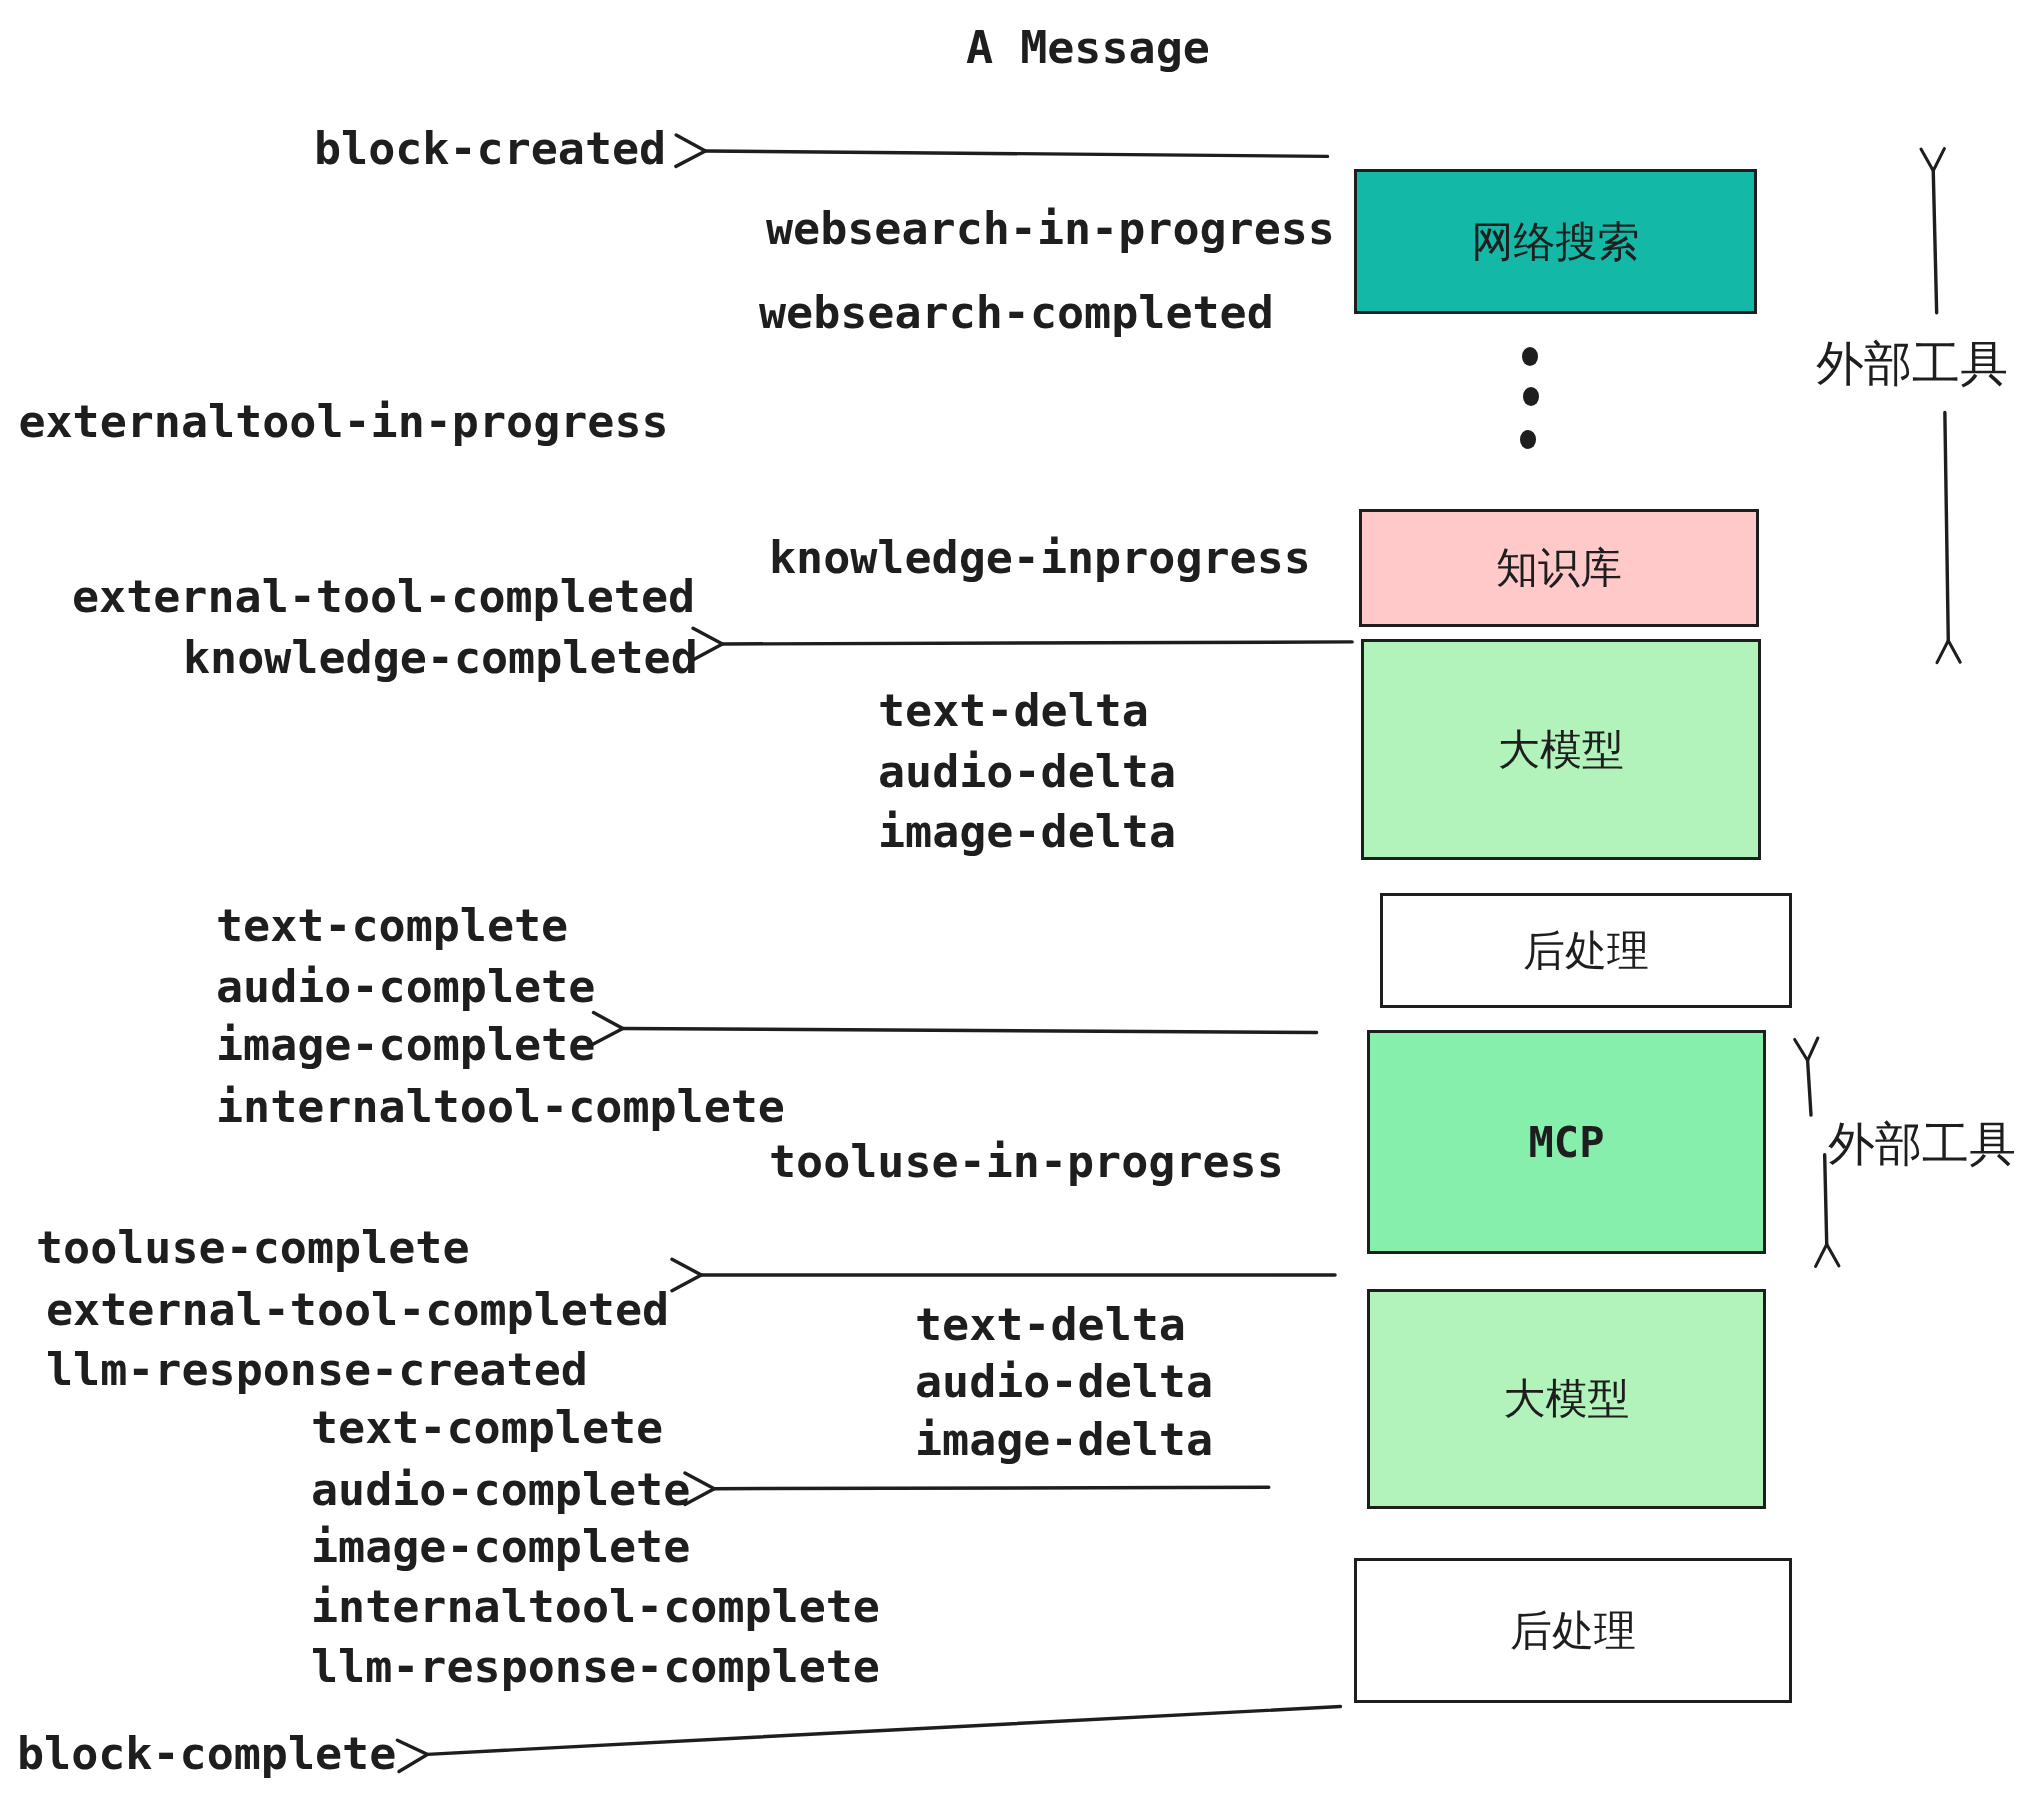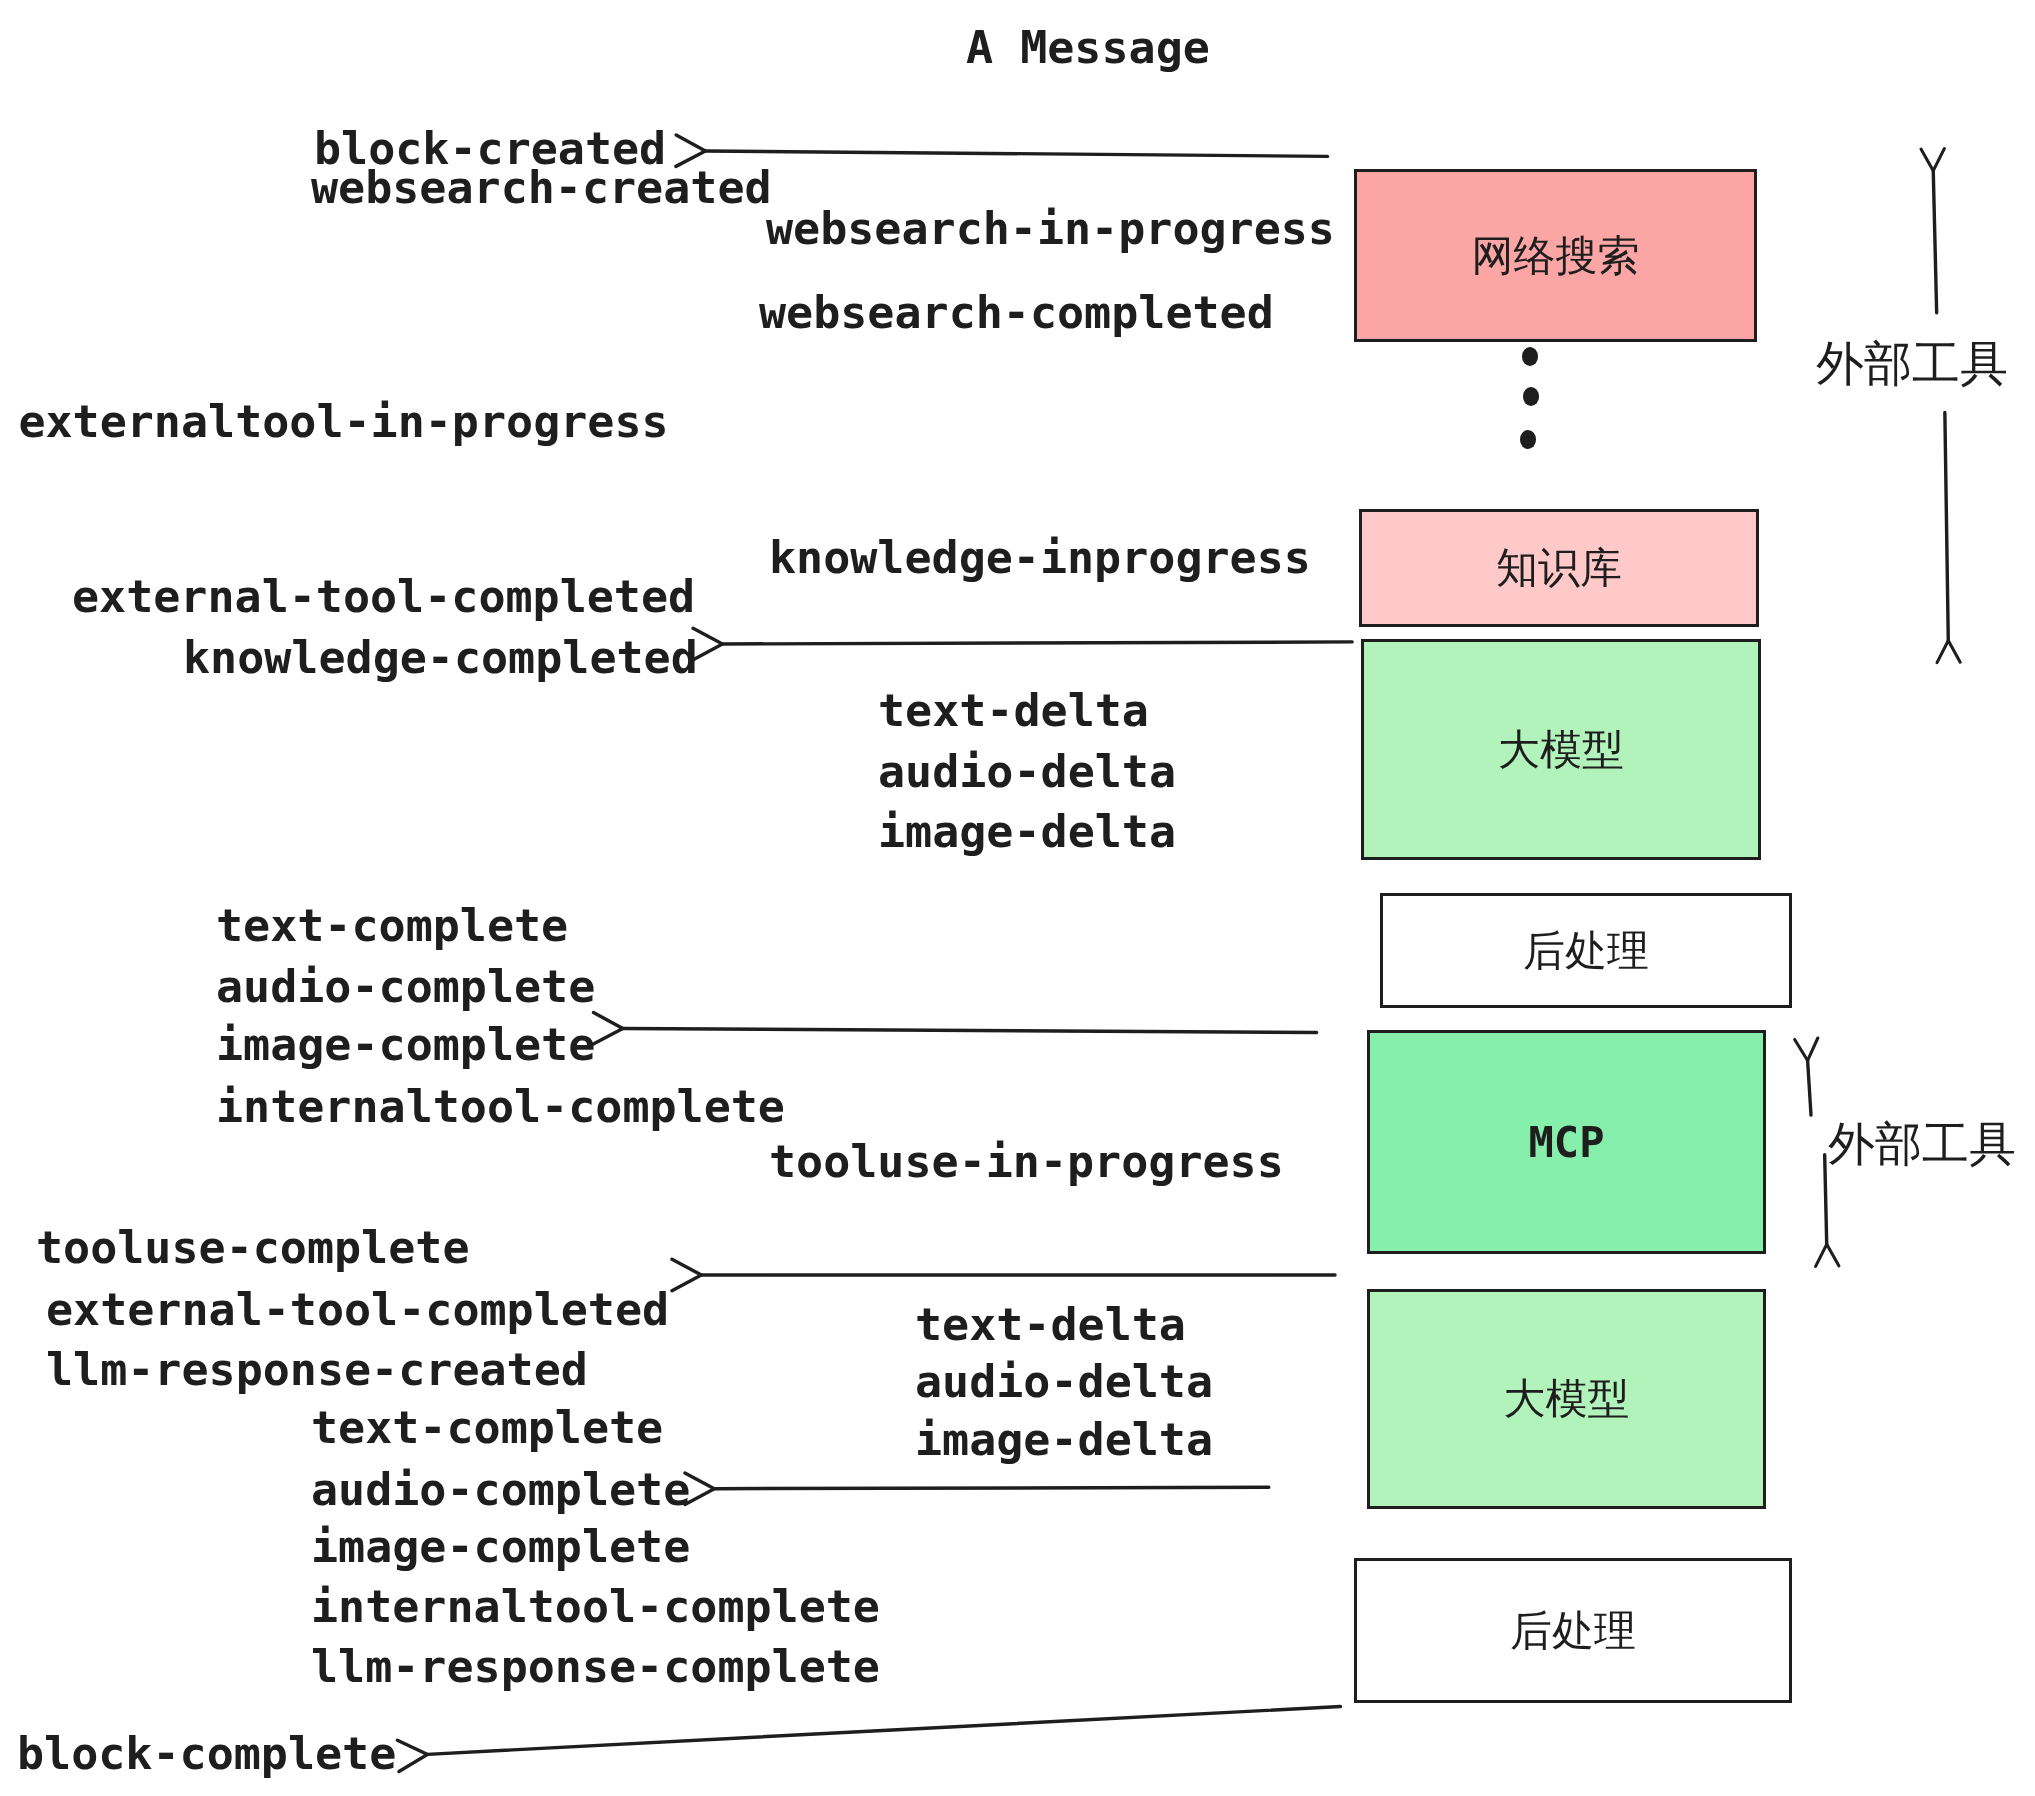--- a/index.html
+++ b/index.html
@@ -73,21 +73,20 @@
   }
 </style>
 </head>
 <body>
 
 <div class="canvas">
 
   <div class="title" style="left:966px;top:20.5px;">A Message</div>
 
   <div class="ev" style="left:314px;top:102px;margin-top:24px;">block-created</div>
-  <div class="ev" style="left:311px;top:165px;">websearch-created</div>
   <div class="ev" style="left:766px;top:206px;">websearch-in-progress</div>
   <div class="ev" style="left:759px;top:290px;">websearch-completed</div>
   <div class="ev" style="left:18.4px;top:399px;">externaltool-in-progress</div>
   <div class="ev" style="left:769px;top:535px;">knowledge-inprogress</div>
   <div class="ev" style="left:72px;top:574px;">external-tool-completed</div>
   <div class="ev" style="left:183px;top:635px;">knowledge-completed</div>
   <div class="ev" style="left:878px;top:688px;">text-delta</div>
   <div class="ev" style="left:878px;top:749px;">audio-delta</div>
   <div class="ev" style="left:878px;top:809px;">image-delta</div>
   <div class="ev" style="left:216px;top:903px;">text-complete</div>
@@ -101,21 +100,21 @@
   <div class="ev" style="left:915px;top:1302px;">text-delta</div>
   <div class="ev" style="left:915px;top:1359px;">audio-delta</div>
   <div class="ev" style="left:915px;top:1417px;">image-delta</div>
   <div class="ev" style="left:311px;top:1405px;">text-complete</div>
   <div class="ev" style="left:311px;top:1467px;">audio-complete</div>
   <div class="ev" style="left:311px;top:1524px;">image-complete</div>
   <div class="ev" style="left:311px;top:1584px;">internaltool-complete</div>
   <div class="ev" style="left:311px;top:1644px;">llm-response-complete</div>
   <div class="ev" style="left:17px;top:1731px;">block-complete</div>
 
-  <div class="box" style="left: 1354px; top: 169px; width: 403px; height: 173px; background: #fca5a5;">
+  <div class="box" style="left: 1354px; top: 169px; width: 403px; height: 145px; background: #14b8a6;">
     <span class="box-label">网络搜索</span>
   </div>
   <div class="box" style="left: 1359px; top: 509px; width: 400px; height: 118px; background: rgb(255, 201, 201);">
     <span class="box-label">知识库</span>
   </div>
   <div class="box" style="left: 1361px; top: 639px; width: 400px; height: 221px; background: rgb(178, 242, 187);">
     <span class="box-label">大模型</span>
   </div>
   <div class="box" style="left: 1380px; top: 893px; width: 412px; height: 115px; background: rgb(255, 255, 255);">
     <span class="box-label">后处理</span>

